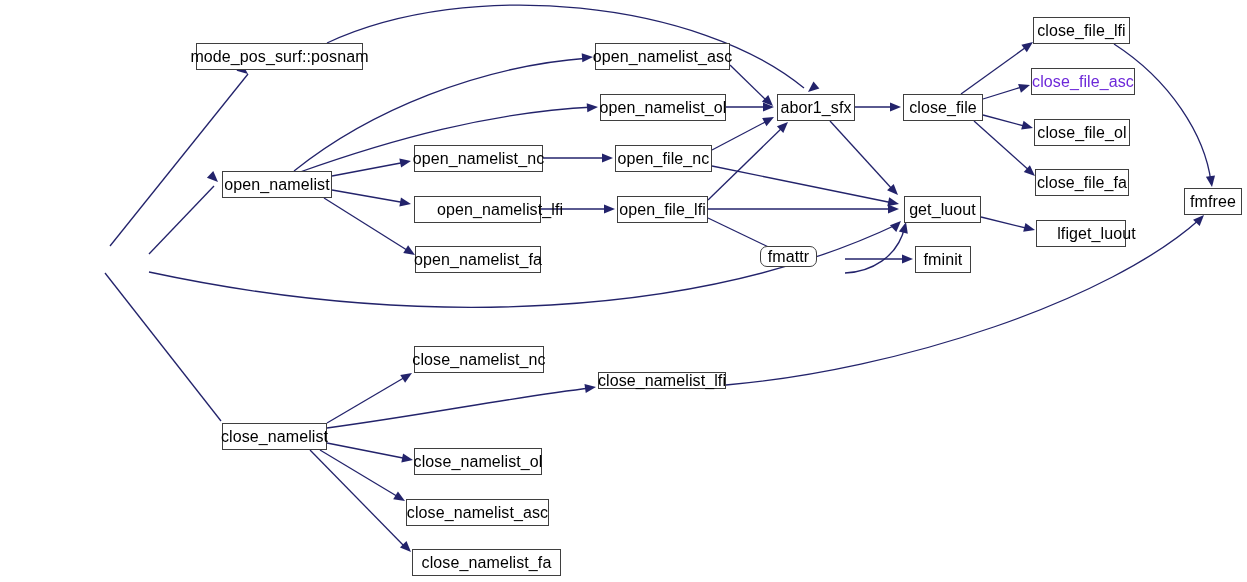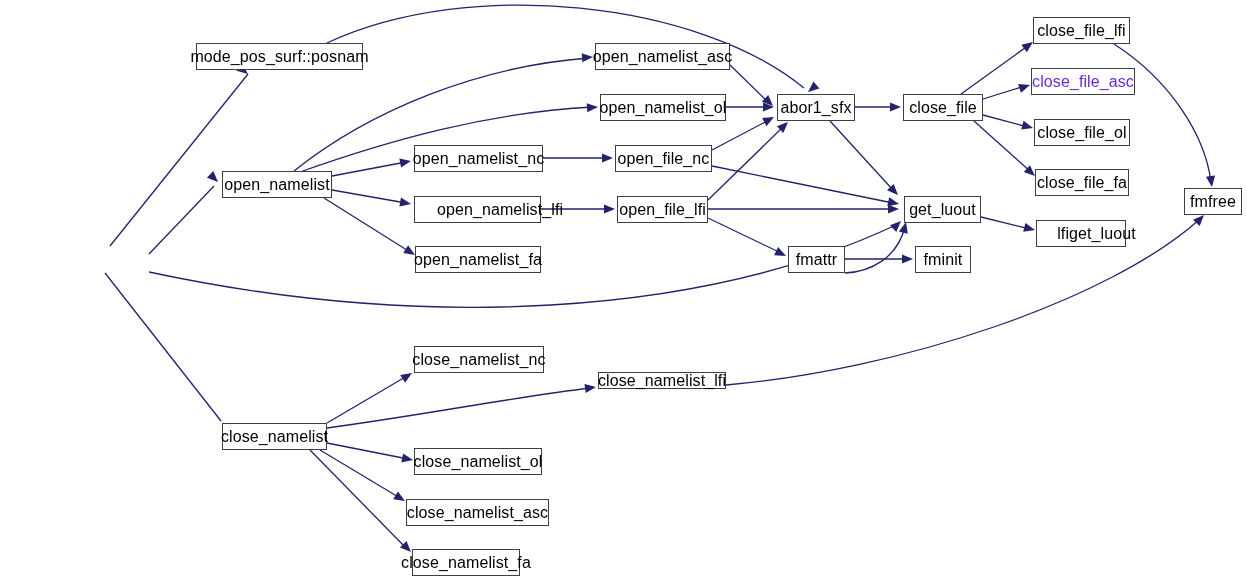--- a/index.html
+++ b/index.html
@@ -124,29 +124,29 @@
     <div class="gnode" style="left: 196px; top: 43px; width: 167px; height: 27px; background: rgb(255, 255, 255); border-color: rgb(63, 63, 63); color: rgb(0, 0, 0);">mode_pos_surf::posnam</div>
     <div class="gnode" style="left: 222px; top: 171px; width: 110px; height: 27px; background: rgb(255, 255, 255); border-color: rgb(63, 63, 63); color: rgb(0, 0, 0);">open_namelist</div>
     <div class="gnode" style="left: 595px; top: 43px; width: 135px; height: 27px; background: rgb(255, 255, 255); border-color: rgb(63, 63, 63); color: rgb(0, 0, 0);">open_namelist_asc</div>
     <div class="gnode" style="left: 600px; top: 94px; width: 126px; height: 27px; background: rgb(255, 255, 255); border-color: rgb(63, 63, 63); color: rgb(0, 0, 0);">open_namelist_ol</div>
     <div class="gnode" style="left: 414px; top: 145px; width: 129px; height: 27px; background: rgb(255, 255, 255); border-color: rgb(63, 63, 63); color: rgb(0, 0, 0);">open_namelist_nc</div>
     <div class="gnode" style="left: 414px; top: 196px; width: 127px; height: 27px; background: rgb(255, 255, 255); border-color: rgb(63, 63, 63); color: rgb(0, 0, 0); padding-left: 45px;">open_namelist_lfi</div>
     <div class="gnode" style="left: 415px; top: 246px; width: 126px; height: 27px; background: rgb(255, 255, 255); border-color: rgb(63, 63, 63); color: rgb(0, 0, 0);">open_namelist_fa</div>
     <div class="gnode" style="left: 615px; top: 145px; width: 97px; height: 27px; background: rgb(255, 255, 255); border-color: rgb(63, 63, 63); color: rgb(0, 0, 0);">open_file_nc</div>
     <div class="gnode" style="left: 617px; top: 196px; width: 91px; height: 27px; background: rgb(255, 255, 255); border-color: rgb(63, 63, 63); color: rgb(0, 0, 0);">open_file_lfi</div>
     <div class="gnode" style="left: 777px; top: 94px; width: 78px; height: 27px; background: rgb(255, 255, 255); border-color: rgb(63, 63, 63); color: rgb(0, 0, 0);">abor1_sfx</div>
-    <div class="gnode" style="left: 788px; top: 246px; width: 57px; height: 27px; background: rgb(255, 255, 255); border-color: rgb(63, 63, 63); color: rgb(0, 0, 0);">fmattr</div>
+    <div class="gnode" style="left: 760px; top: 246px; width: 57px; height: 21px; background: rgb(255, 255, 255); border-color: rgb(63, 63, 63); color: rgb(0, 0, 0); border-radius: 7px;">fmattr</div>
     <div class="gnode" style="left: 903px; top: 94px; width: 80px; height: 27px; background: rgb(255, 255, 255); border-color: rgb(63, 63, 63); color: rgb(0, 0, 0);">close_file</div>
     <div class="gnode" style="left: 904px; top: 196px; width: 77px; height: 27px; background: rgb(255, 255, 255); border-color: rgb(63, 63, 63); color: rgb(0, 0, 0);">get_luout</div>
     <div class="gnode" style="left: 915px; top: 246px; width: 56px; height: 27px; background: rgb(255, 255, 255); border-color: rgb(63, 63, 63); color: rgb(0, 0, 0);">fminit</div>
     <div class="gnode" style="left: 1033px; top: 17px; width: 97px; height: 27px; background: rgb(255, 255, 255); border-color: rgb(63, 63, 63); color: rgb(0, 0, 0);">close_file_lfi</div>
     <div class="gnode" style="left: 1031px; top: 68px; width: 104px; height: 27px; background: rgb(255, 255, 255); border-color: rgb(63, 63, 63); color: #6d28d9;">close_file_asc</div>
     <div class="gnode" style="left: 1034px; top: 119px; width: 96px; height: 27px; background: rgb(255, 255, 255); border-color: rgb(63, 63, 63); color: rgb(0, 0, 0);">close_file_ol</div>
     <div class="gnode" style="left: 1035px; top: 169px; width: 94px; height: 27px; background: rgb(255, 255, 255); border-color: rgb(63, 63, 63); color: rgb(0, 0, 0);">close_file_fa</div>
     <div class="gnode" style="left: 1036px; top: 220px; width: 90px; height: 27px; background: rgb(255, 255, 255); border-color: rgb(63, 63, 63); color: rgb(0, 0, 0); padding-left: 31px;">lfiget_luout</div>
     <div class="gnode" style="left: 1184px; top: 188px; width: 58px; height: 27px; background: rgb(255, 255, 255); border-color: rgb(63, 63, 63); color: rgb(0, 0, 0);">fmfree</div>
     <div class="gnode" style="left: 222px; top: 423px; width: 105px; height: 27px; background: rgb(255, 255, 255); border-color: rgb(63, 63, 63); color: rgb(0, 0, 0);">close_namelist</div>
     <div class="gnode" style="left: 414px; top: 346px; width: 130px; height: 27px; background: rgb(255, 255, 255); border-color: rgb(63, 63, 63); color: rgb(0, 0, 0);">close_namelist_nc</div>
     <div class="gnode" style="left: 598px; top: 372px; width: 128px; height: 17px; background: rgb(255, 255, 255); border-color: rgb(63, 63, 63); color: rgb(0, 0, 0);">close_namelist_lfi</div>
     <div class="gnode" style="left: 414px; top: 448px; width: 128px; height: 27px; background: rgb(255, 255, 255); border-color: rgb(63, 63, 63); color: rgb(0, 0, 0);">close_namelist_ol</div>
     <div class="gnode" style="left: 406px; top: 499px; width: 143px; height: 27px; background: rgb(255, 255, 255); border-color: rgb(63, 63, 63); color: rgb(0, 0, 0);">close_namelist_asc</div>
-    <div class="gnode" style="left: 412px; top: 549px; width: 108px; height: 27px; background: rgb(255, 255, 255); border-color: rgb(63, 63, 63); color: rgb(0, 0, 0);">close_namelist_fa</div>
+    <div class="gnode" style="left: 412px; top: 549px; width: 149px; height: 27px; background: rgb(255, 255, 255); border-color: rgb(63, 63, 63); color: rgb(0, 0, 0);">close_namelist_fa</div>
   </div>
 
 </body></html>

